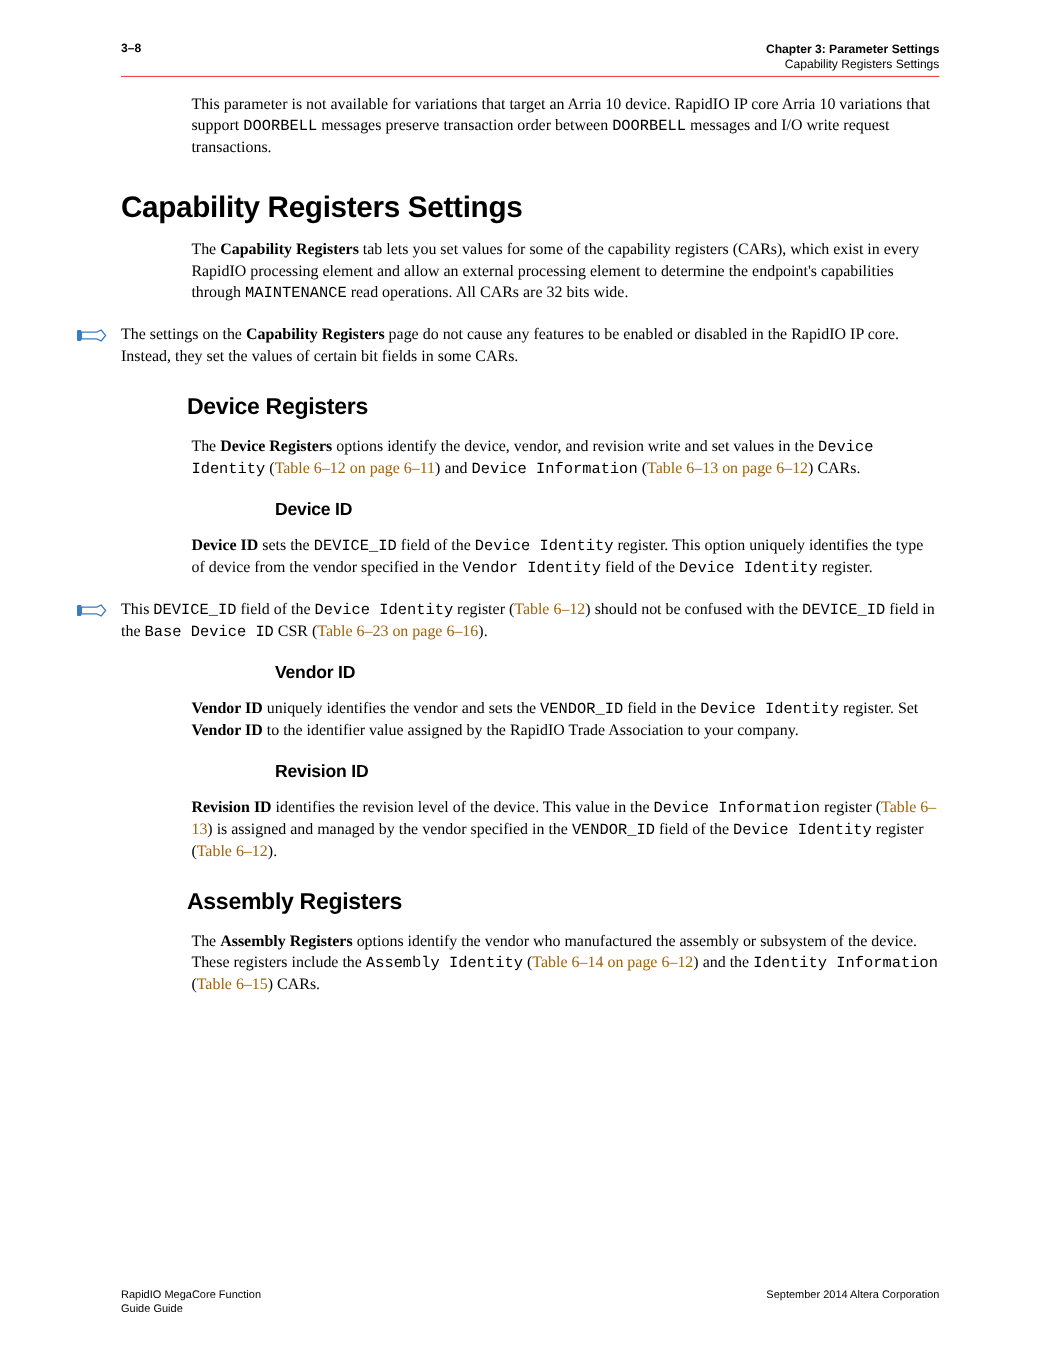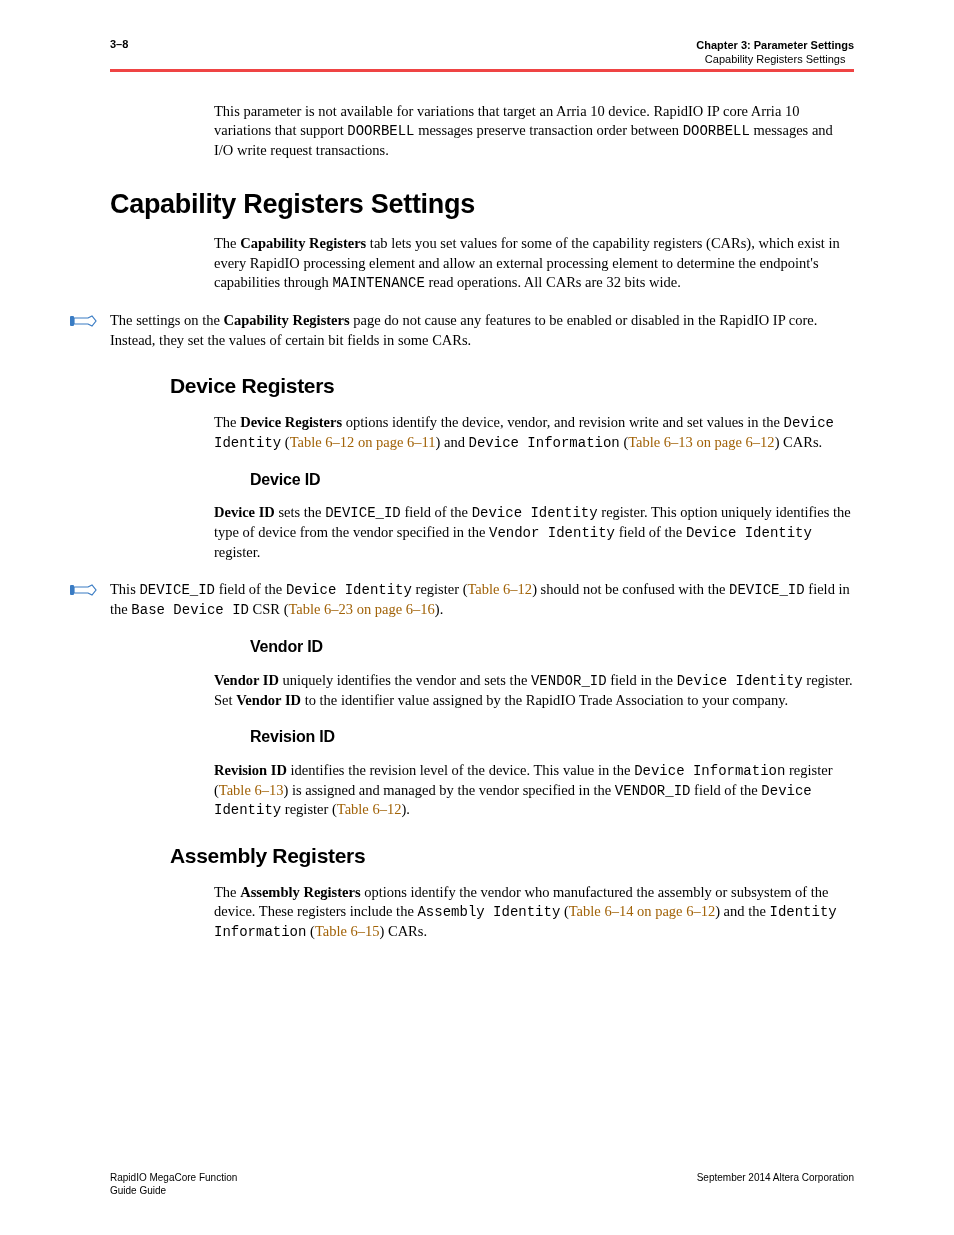--- a/index.html
+++ b/index.html
@@ -17,37 +17,37 @@
     padding: 38px 100px 40px 110px;
     box-sizing: border-box;
     height: 100%;
     position: relative;
   }
   .header {
     display: flex;
     justify-content: space-between;
     align-items: flex-start;
     font-size: 11px;
-    border-bottom: 3px solid #ef4444;
+    border-bottom: 1px solid #ef4444;
     padding-bottom: 2px;
-    margin-bottom: 30px;
+    margin-bottom: 16px;
   }
   .header-left {
     font-weight: bold;
     font-family: Arial, sans-serif;
   }
   .header-right {
-    text-align: center;
+    text-align: right;
     font-family: Arial, sans-serif;
     line-height: 1.3;
   }
   .header-right .ch { font-weight: bold; }
   .header-right .sub { font-weight: normal; }
   .body-text {
-    margin-left: 104px;
+    margin-left: 64px;
     font-size: 14.5px;
     line-height: 1.35;
     margin-bottom: 18px;
   }
   .h1 {
     font-family: Arial, Helvetica, sans-serif;
     font-weight: 900;
     font-size: 27px;
     margin-top: 28px;
     margin-bottom: 14px;

